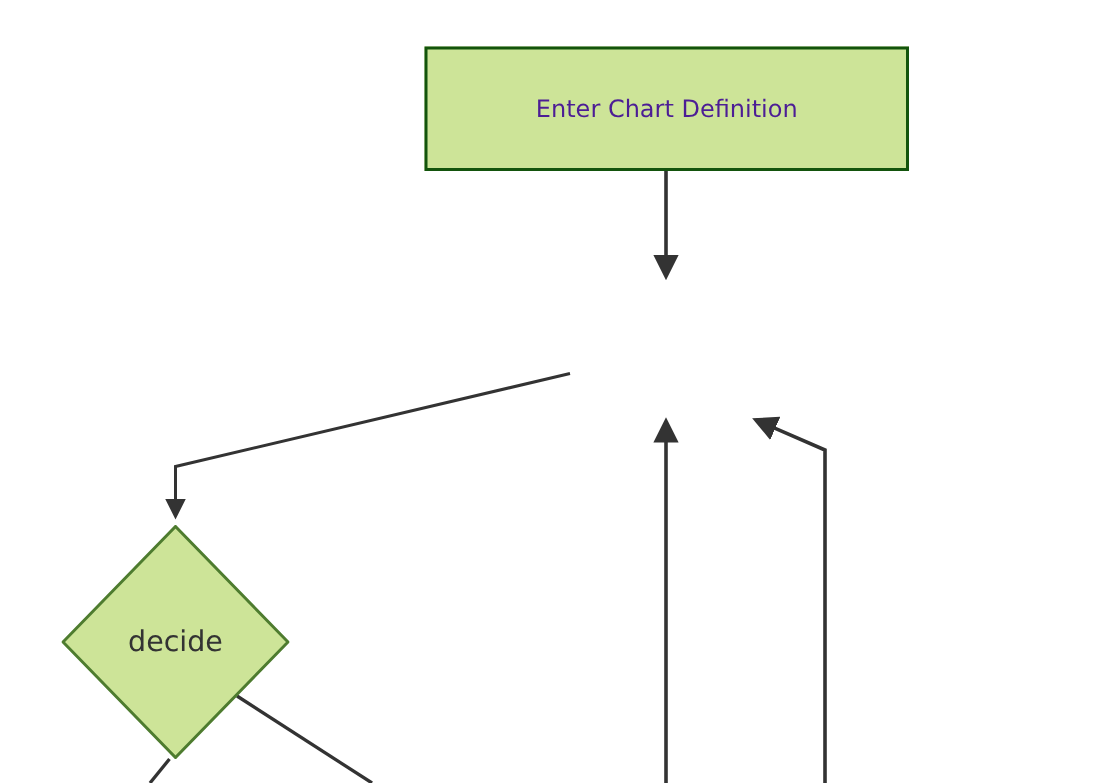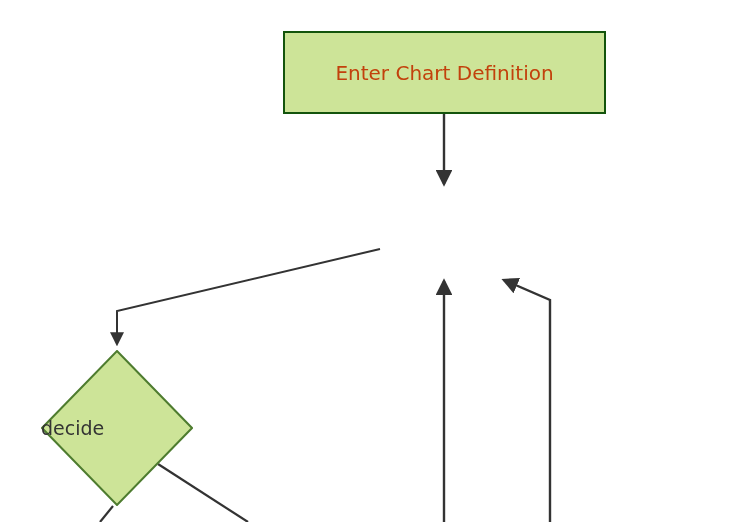--- a/index.html
+++ b/index.html
@@ -25,22 +25,22 @@
     top: 0;
     width: 740px;
     height: 522px;
   }
   .node {
     position: absolute;
     box-sizing: border-box;
     display: flex;
     align-items: center;
     justify-content: center;
-    color: #c2410c;
-    font-size: 20px;
+    color: #4c1d95;
+    font-size: 16px;
     line-height: 1;
     white-space: nowrap;
   }
   .node-rect {
     background: #cde498;
     border: 2px solid #13540c;
   }
   .node-rounded {
     background: #cde498;
     border: 2px solid #4e7c2f;
@@ -55,20 +55,21 @@
     top: 0;
   }
   .node-diamond-label {
     position: absolute;
     left: 0;
     top: 0;
     width: 100%;
     height: 100%;
     display: flex;
     align-items: center;
+    justify-content: center;
     color: #333333;
     font-size: 19px;
     line-height: 1;
     white-space: nowrap;
   }
 </style>
 </head>
 <body>
 
 <div id="flowchart-canvas">

